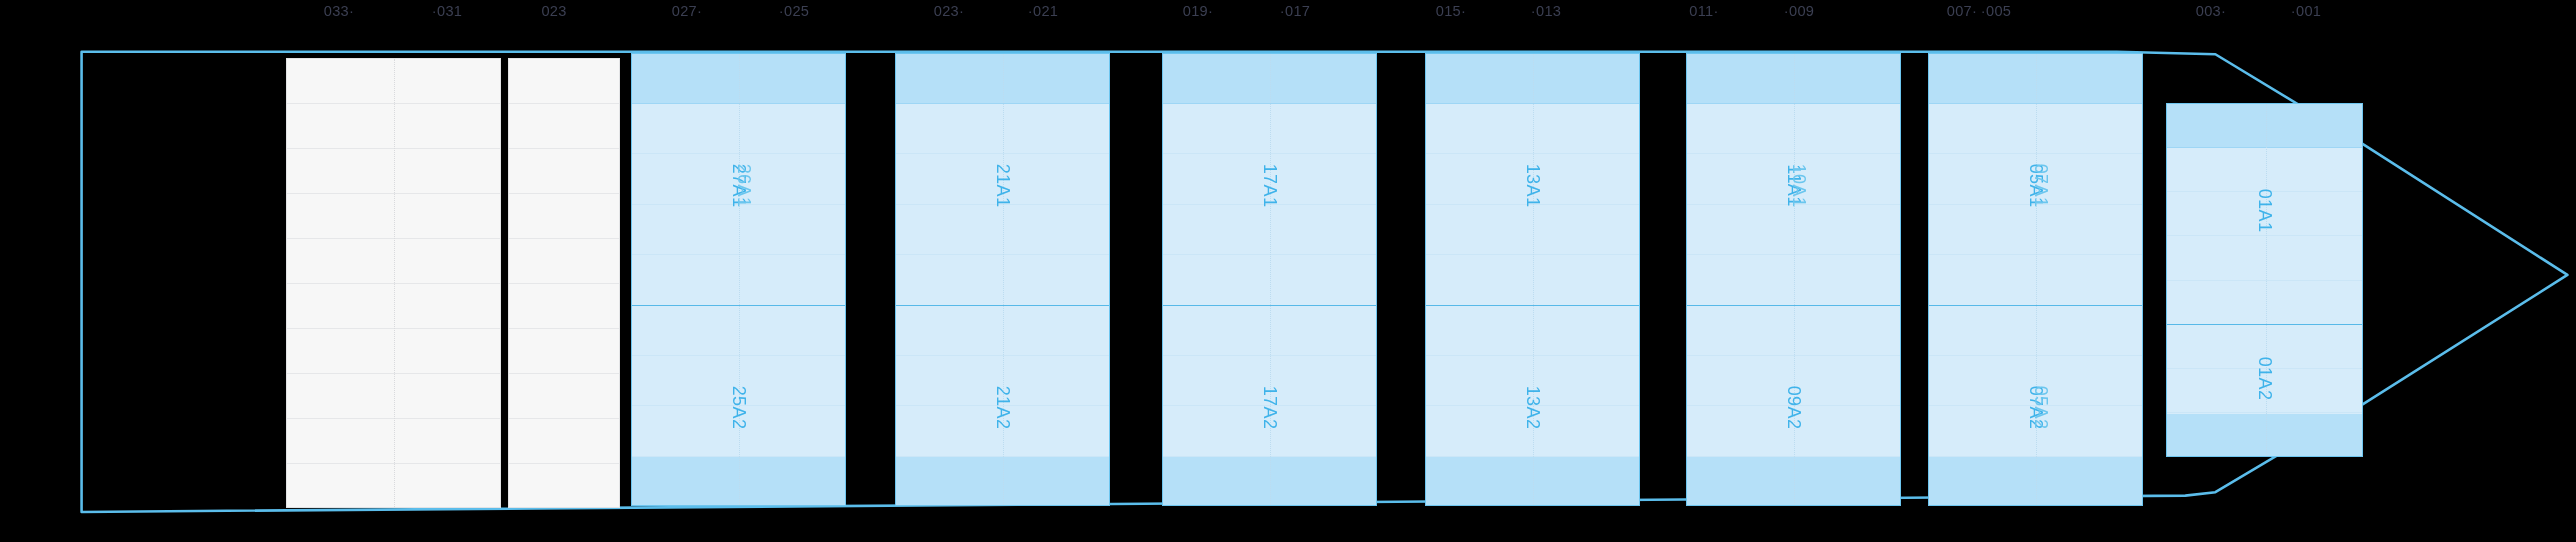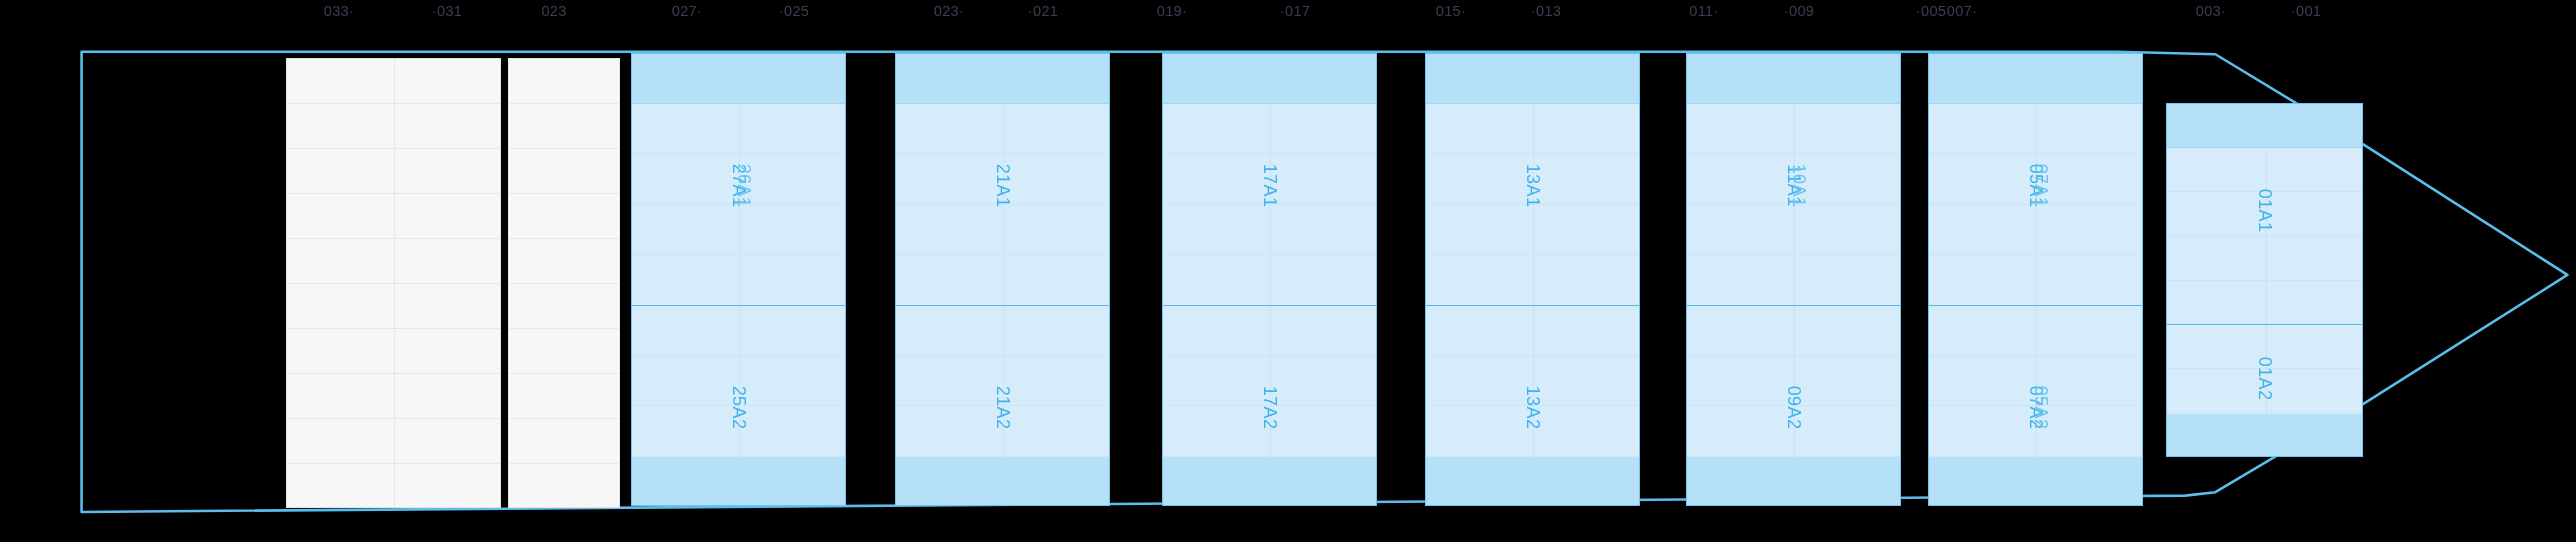--- a/index.html
+++ b/index.html
@@ -135,28 +135,28 @@
 <div id="stage" style="width: 2576px; height: 543px; background: rgb(0, 0, 0);">
 
   <div id="bay-ruler">
       <div class="ruler-tick" style="left: 339px; color: rgb(59, 63, 82);">033<span class="dot">·</span></div>
       <div class="ruler-tick" style="left: 447px; color: rgb(59, 63, 82); text-align: center;"><span class="dot">·</span>031</div>
       <div class="ruler-tick" style="left: 554px; color: rgb(59, 63, 82);">023</div>
       <div class="ruler-tick" style="left: 687px; color: rgb(59, 63, 82);">027<span class="dot">·</span></div>
       <div class="ruler-tick" style="left: 794px; color: rgb(59, 63, 82);"><span class="dot">·</span>025</div>
       <div class="ruler-tick" style="left: 949px; color: rgb(59, 63, 82);">023<span class="dot">·</span></div>
       <div class="ruler-tick" style="left: 1043px; color: rgb(59, 63, 82);"><span class="dot">·</span>021</div>
-      <div class="ruler-tick" style="left: 1172px; color: rgb(59, 63, 82);">019<span class="dot">·</span></div>
+      <div class="ruler-tick" style="left: 1198px; color: rgb(59, 63, 82);">019<span class="dot">·</span></div>
       <div class="ruler-tick" style="left: 1295px; color: rgb(59, 63, 82);"><span class="dot">·</span>017</div>
       <div class="ruler-tick" style="left: 1451px; color: rgb(59, 63, 82);">015<span class="dot">·</span></div>
       <div class="ruler-tick" style="left: 1546px; color: rgb(59, 63, 82);"><span class="dot">·</span>013</div>
       <div class="ruler-tick" style="left: 1704px; color: rgb(59, 63, 82);">011<span class="dot">·</span></div>
       <div class="ruler-tick" style="left: 1799px; color: rgb(59, 63, 82);"><span class="dot">·</span>009</div>
       <div class="ruler-tick" style="left: 1962px; color: rgb(59, 63, 82);">007<span class="dot">·</span></div>
-      <div class="ruler-tick" style="left: 1931px; color: rgb(59, 63, 82);"><span class="dot">·</span>005</div>
+      <div class="ruler-tick" style="left: 1996px; color: rgb(59, 63, 82);"><span class="dot">·</span>005</div>
       <div class="ruler-tick" style="left: 2211px; color: rgb(59, 63, 82);">003<span class="dot">·</span></div>
       <div class="ruler-tick" style="left: 2306px; color: rgb(59, 63, 82);"><span class="dot">·</span>001</div>
     </div>
 
   <svg id="hull-outline" viewBox="0 0 3000 632" width="2576" height="543">
     <polyline id="hull-path" fill="none" stroke="#5bbdeb" stroke-width="3" stroke-linejoin="round" stroke-linecap="round" points="95,60 2465,60 2580,63 2740,160 2990,320 2740,478 2580,573 2545,577 95,596 95,60"></polyline>
   </svg>
 
   <div id="bay-layer">
       <div class="bay white-bay" style="left: 286px; top: 58px; width: 215px; height: 450px;">

